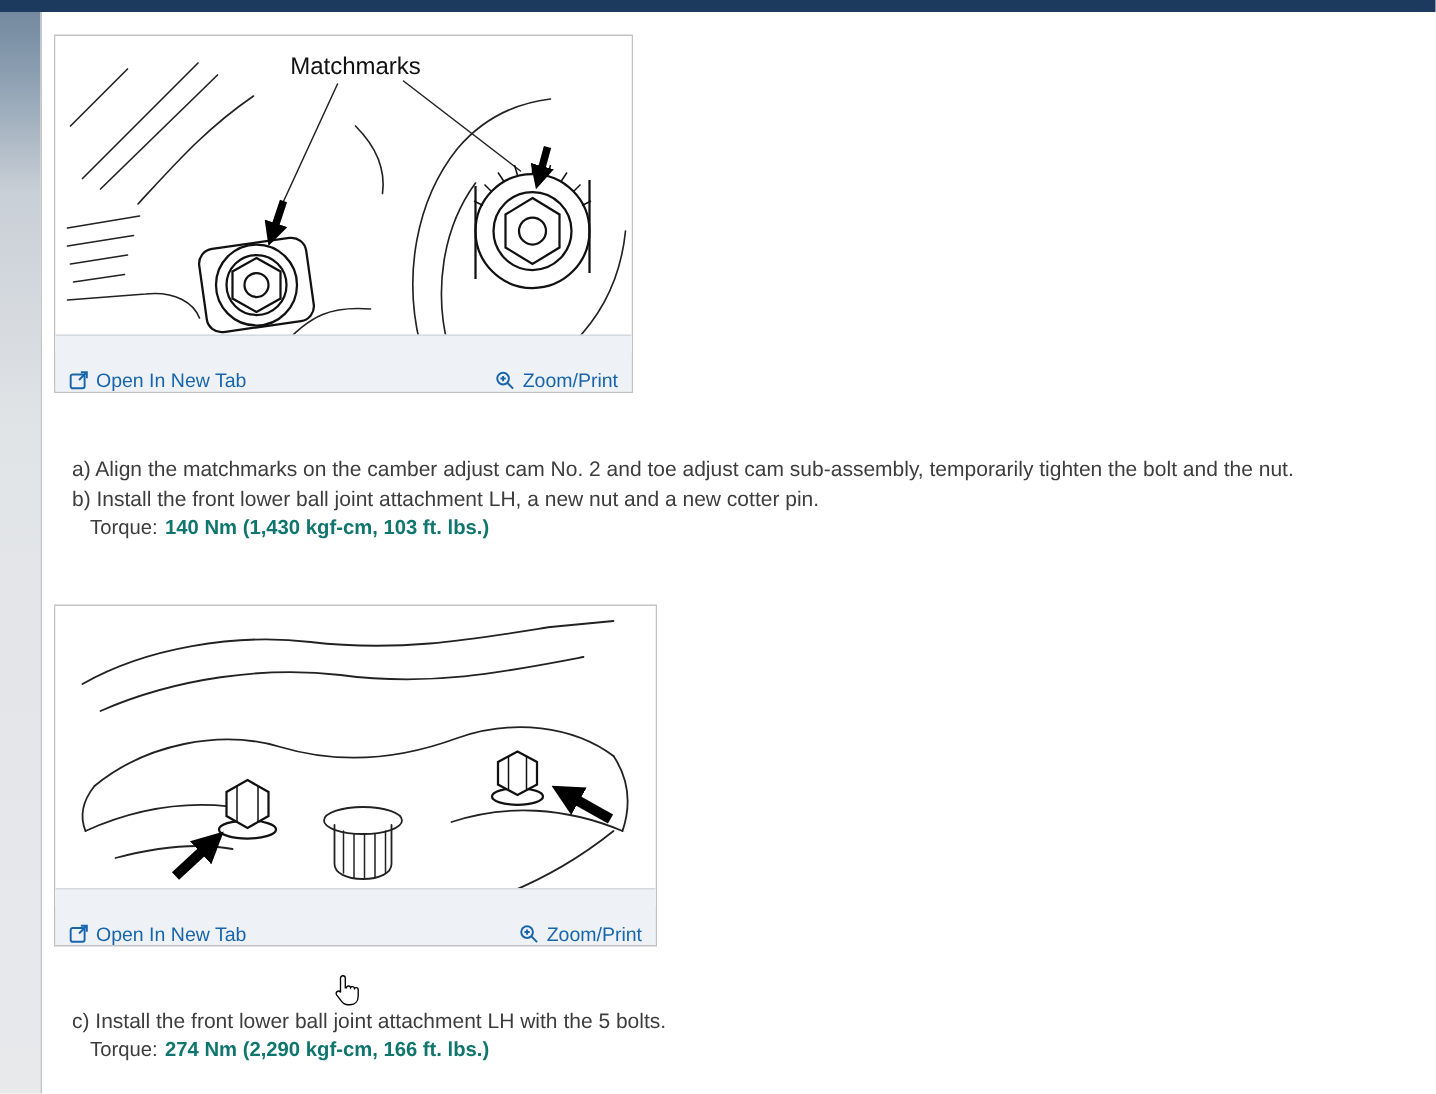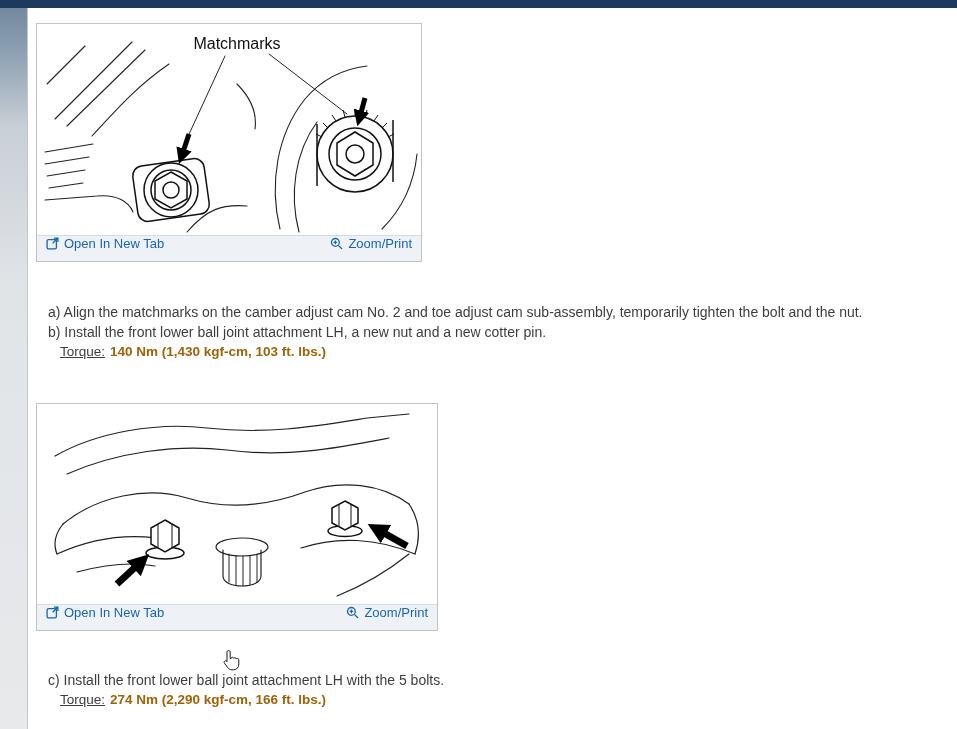--- a/index.html
+++ b/index.html
@@ -27,44 +27,44 @@
     box-sizing:border-box;
     padding-left:37px;
   }
   #fig1{left:36px;top:23px;width:386px;height:239px;}
   #fig2{left:36px;top:403px;width:402px;height:228px;}
   .figure-image{
     position:absolute;left:0;right:0;top:0;bottom:26px;overflow:hidden;background:#fff;
   }
   .figure-image svg{width:100%;height:100%;display:block;}
   .figure-footer{
-    position:absolute;left:0;right:0;bottom:0;height:26px;
+    position:absolute;left:0;right:0;bottom:0;height:38px;
     background:#eef2f6;border-top:1px solid #d5dae0;
-    display:flex;align-items:flex-start;justify-content:space-between;
+    display:flex;align-items:flex-end;justify-content:space-between;
     padding:0 9px;box-sizing:border-box;
   }
   .figlink{
     display:flex;align-items:center;gap:5px;
     color:var(--link);font-size:13px;cursor:pointer;text-decoration:none;
     white-space:nowrap;
   }
   .figlink svg{flex:0 0 auto;}
   .step{
     position:absolute;left:48px;font-size:14px;color:var(--text);white-space:nowrap;
   }
   #step-a{top:304px;}
   #step-b{top:324px;text-align:right;}
   #step-c{top:672px;}
   .torque{
     position:absolute;left:60px;font-size:13.5px;color:var(--text);white-space:nowrap;
   }
   #torque-b{top:344px;}
   #torque-c{top:692px;}
-  .torque-label{margin-right:5px;text-decoration:underline;}
-  .torque-value{font-weight:700;color:#a16207;margin-top:28px;}
+  .torque-label{margin-right:5px;}
+  .torque-value{font-weight:700;color:#0f766e;margin-top:28px;}
   .cursor{position:absolute;left:222px;top:650px;width:18px;height:22px;pointer-events:none;}
 </style>
 </head>
 <body>
 
 <div class="top-bar"></div>
 <div class="left-strip"></div>
 
 <div class="figure-panel" id="fig1">
   <div class="figure-image">

